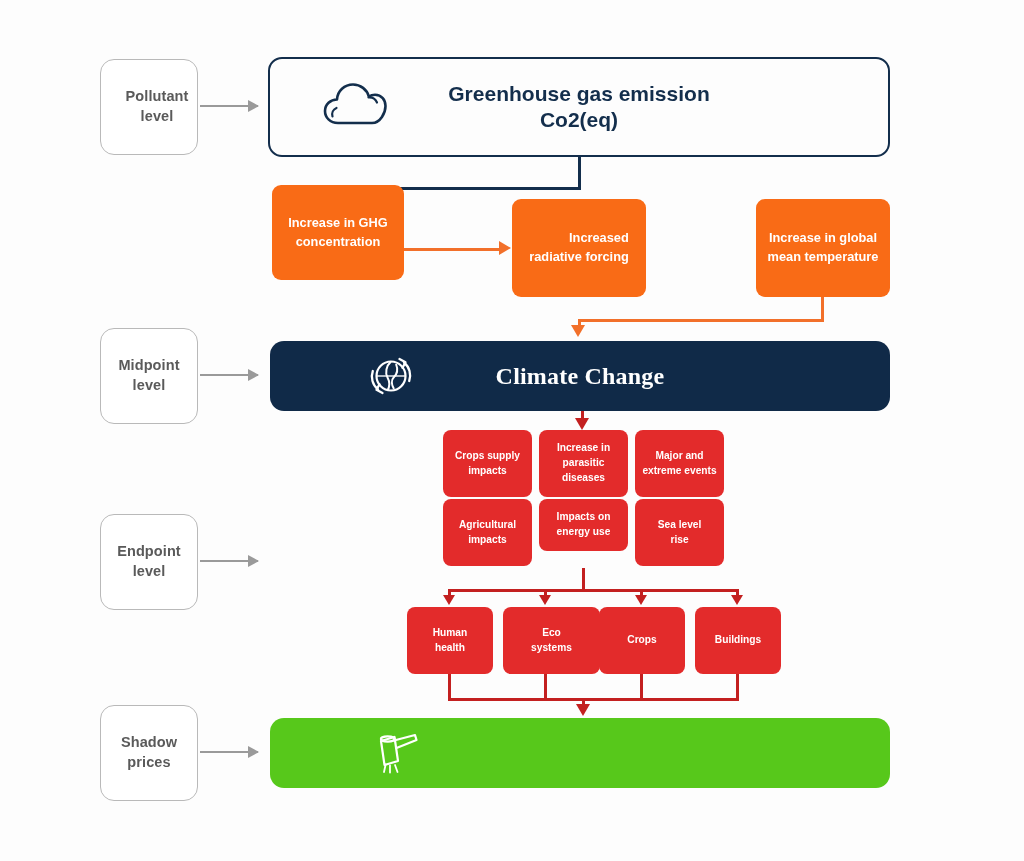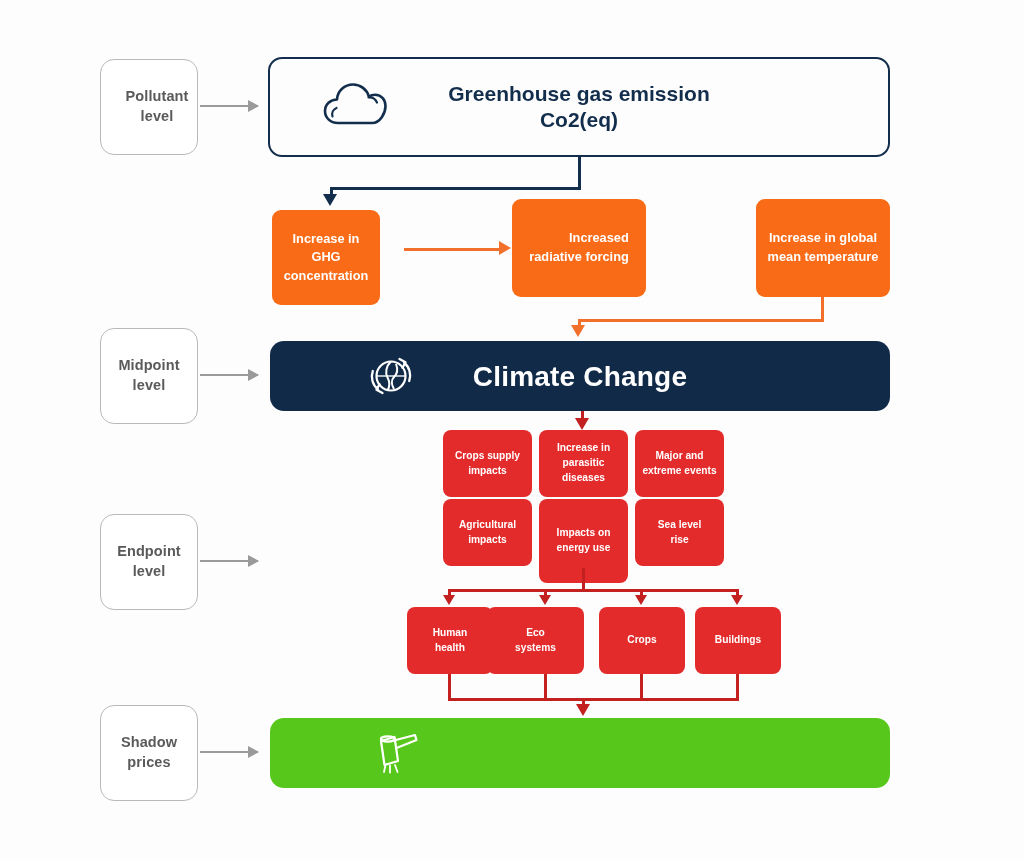--- a/index.html
+++ b/index.html
@@ -78,21 +78,21 @@
   }
 
   .bar-title {
     width: 100%;
     text-align: center;
     font-weight: bold;
     line-height: 1.25;
   }
 
   .title-dark { color: #132E4C; font-size: 21px; }
-  .title-light { color: #ffffff; font-size: 28px; letter-spacing: .2px; }
+  .title-light { color: #ffffff; font-size: 24px; letter-spacing: .2px; font-family: Liberation Serif, serif; }
 
   
   .obox {
     position: absolute;
     background: #F96B16;
     border-radius: 9px;
     display: flex;
     align-items: center;
     justify-content: center;
     text-align: center;
@@ -206,21 +206,21 @@
       <span>Greenhouse gas emission</span><br>
       <span>Co2(eq)</span>
     </div>
   </div>
 
   <div class="ln-v c-navy" style="left:578px; top:157px; height:33px;"></div>
   <div class="ln-h c-navy" style="left:330px; top:187.4px; width:250px;"></div>
   <div class="ln-v c-navy" style="left:330px; top:187px; height:10px;"></div>
   <div class="ar-down c-navy" style="left:322.5px; top:194px;"></div>
 
-  <div class="obox" style="left:272px; top:210px; width:108px; height:95px;">
+  <div class="obox" style="left:272px; top:185px; width:132px; height:95px;">
     <div>
       <span>Increase in GHG</span><br>
       <span>concentration</span>
     </div>
   </div>
 
   <div class="obox" style="left:512px; top:199px; width:134px; height:98px;text-align:right;">
     <div>
       <span>Increased</span><br>
       <span>radiative forcing</span>
@@ -279,21 +279,21 @@
       <span>extreme events</span>
     </div>
   </div>
 
   <div class="rbox rbox-a" style="left:443px; top:499px; width:89px; height:67px;">
     <div>
       <span>Agricultural</span><br>
       <span>impacts</span>
     </div>
   </div>
-  <div class="rbox rbox-a" style="left:539px; top:499px; width:89px; height:84px;">
+  <div class="rbox rbox-a" style="left:539px; top:499px; width:89px; height:52px;">
     <div>
       <span>Impacts on</span><br>
       <span>energy use</span>
     </div>
   </div>
   <div class="rbox rbox-a" style="left:635px; top:499px; width:89px; height:67px;">
     <div>
       <span>Sea level</span><br>
       <span>rise</span>
     </div>
@@ -313,21 +313,21 @@
 
   <div class="ln-v c-red" style="left:736px; top:589px; height:8px;"></div>
   <div class="ar-down-sm" style="left:731.3px; top:595px;"></div>
 
   <div class="rbox rbox-b" style="left:407px; top:607px; width:86px; height:67px;">
     <div>
       <span>Human</span><br>
       <span>health</span>
     </div>
   </div>
-  <div class="rbox rbox-b" style="left:487px; top:607px; width:97px; height:67px;">
+  <div class="rbox rbox-b" style="left:503px; top:607px; width:97px; height:67px;">
     <div>
       <span>Eco</span><br>
       <span>systems</span>
     </div>
   </div>
   <div class="rbox rbox-b" style="left:599px; top:607px; width:86px; height:67px;">
     <div>
       <span>Crops</span>
     </div>
   </div>

